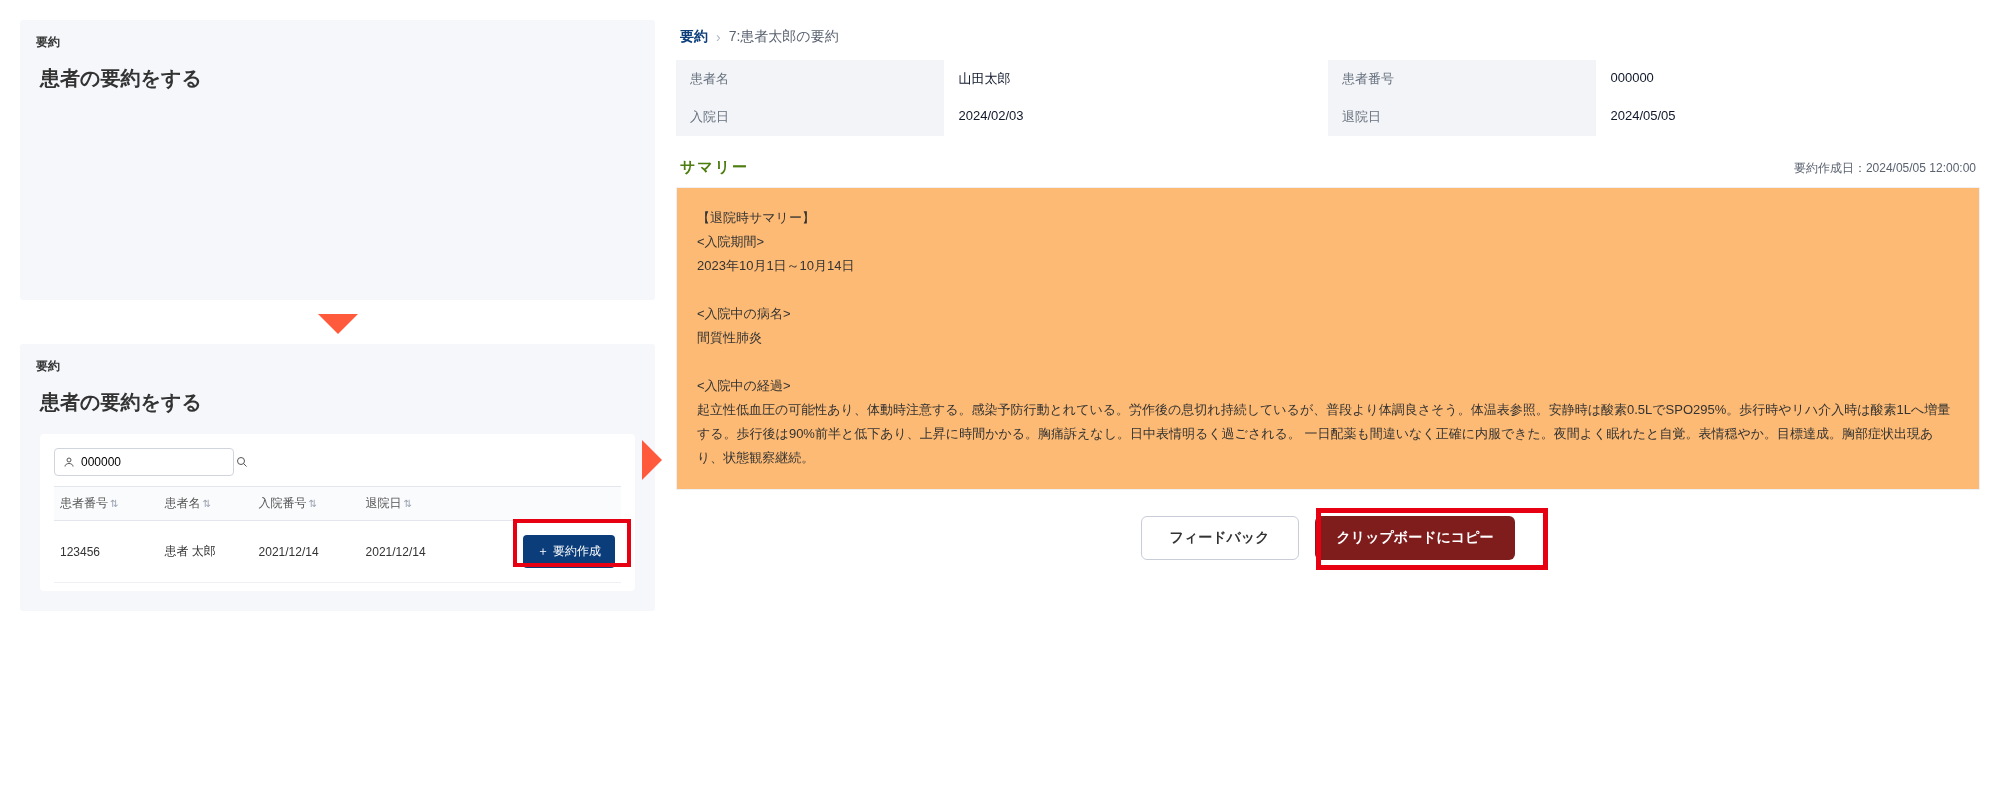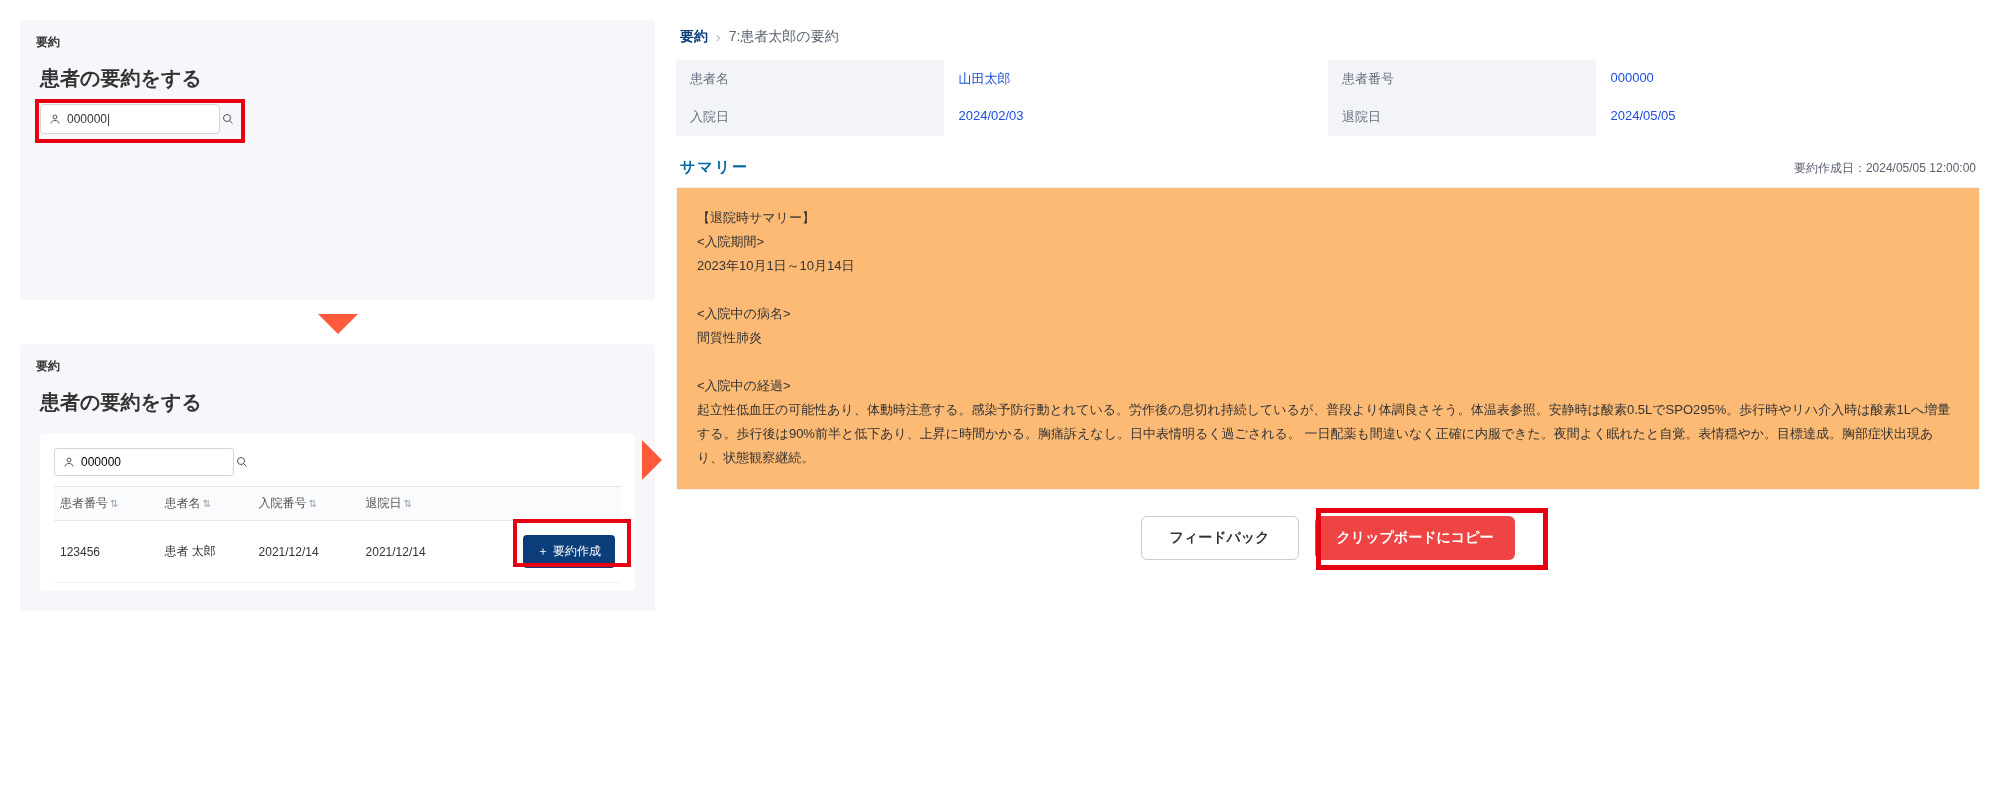--- a/index.html
+++ b/index.html
@@ -140,29 +140,29 @@
     .breadcrumb .bc-root { color: #0a3d7a; font-weight: bold; }
     .breadcrumb .bc-sep { color: #b0b6c2; }
     .breadcrumb .bc-item { color: #5a6270; }
 
     .info-grid {
       display: grid;
       grid-template-columns: 0.7fr 1fr 0.7fr 1fr;
       background: #fff;
     }
     .info-grid .lbl { background: #f3f4f7; color: #66717f; padding: 10px 14px; font-size: 13px; }
-    .info-grid .val { background: #fff; color: #1d4ed8; padding: 10px 14px; font-size: 13px; }
+    .info-grid .val { background: #fff; color: #0f172a; padding: 10px 14px; font-size: 13px; }
 
     .summary-header {
       display: flex;
       justify-content: space-between;
       align-items: baseline;
       padding: 22px 4px 10px;
     }
-    .summary-title { font-size: 15px; font-weight: bold; color: #0369a1; letter-spacing: 2px;}
+    .summary-title { font-size: 15px; font-weight: bold; color: #4d7c0f; letter-spacing: 2px;}
     .summary-date { font-size: 12px; color: #5a6270; }
 
     .summary-body {
       background: #fdba74;
       border: 1px solid #eef0f4;
       border-radius: 0;
       padding: 18px 20px;
       font-size: 13px;
       line-height: 1.85;
       color: #333;
@@ -182,21 +182,21 @@
       border: 1px solid #c8cdd8;
       color: #333;
       padding: 12px 28px;
       border-radius: 6px;
       font-size: 14px;
       font-weight: bold;
       cursor: pointer;
       font-family: Liberation Mono, monospace;
     }
     .btn-primary {
-      background: #ef4444;
+      background: #7f1d1d;
       color: #fff;
       border: none;
       padding: 12px 22px;
       border-radius: 6px;
       font-size: 14px;
       font-weight: bold;
       cursor: pointer;
     }
     .copy-redbox {
       position: absolute;
@@ -209,38 +209,20 @@
   </style>
 </head>
 <body>
 
 <div class="container">
   <div class="left-col">
 
     <div class="panel panel-top">
       <div class="panel-title">要約</div>
       <div class="sub-title">患者の要約をする</div>
-      <div class="search-wrap highlighted">
-        <div class="redbox"></div>
-        <div class="search-field">
-          <span class="person-icon">
-            <svg width="12" height="12" viewBox="0 0 24 24" fill="none" stroke="currentColor" stroke-width="2">
-                <circle cx="12" cy="8" r="4"></circle>
-                <path d="M4 21c0-4 4-6 8-6s8 2 8 6"></path>
-              </svg>
-          </span>
-          <input type="text" value="000000|" style="">
-          <span class="search-icon">
-            <svg width="12" height="12" viewBox="0 0 24 24" fill="none" stroke="currentColor" stroke-width="2">
-                <circle cx="10" cy="10" r="7"></circle>
-                <line x1="21" y1="21" x2="15" y2="15"></line>
-              </svg>
-          </span>
-        </div>
-      </div>
     </div>
 
     <div class="arrow-down"></div>
 
     <div class="panel">
       <div class="panel-title">要約</div>
       <div class="sub-title">患者の要約をする</div>
       <div class="card">
         <div class="inner-search">
           <span class="person-icon">

